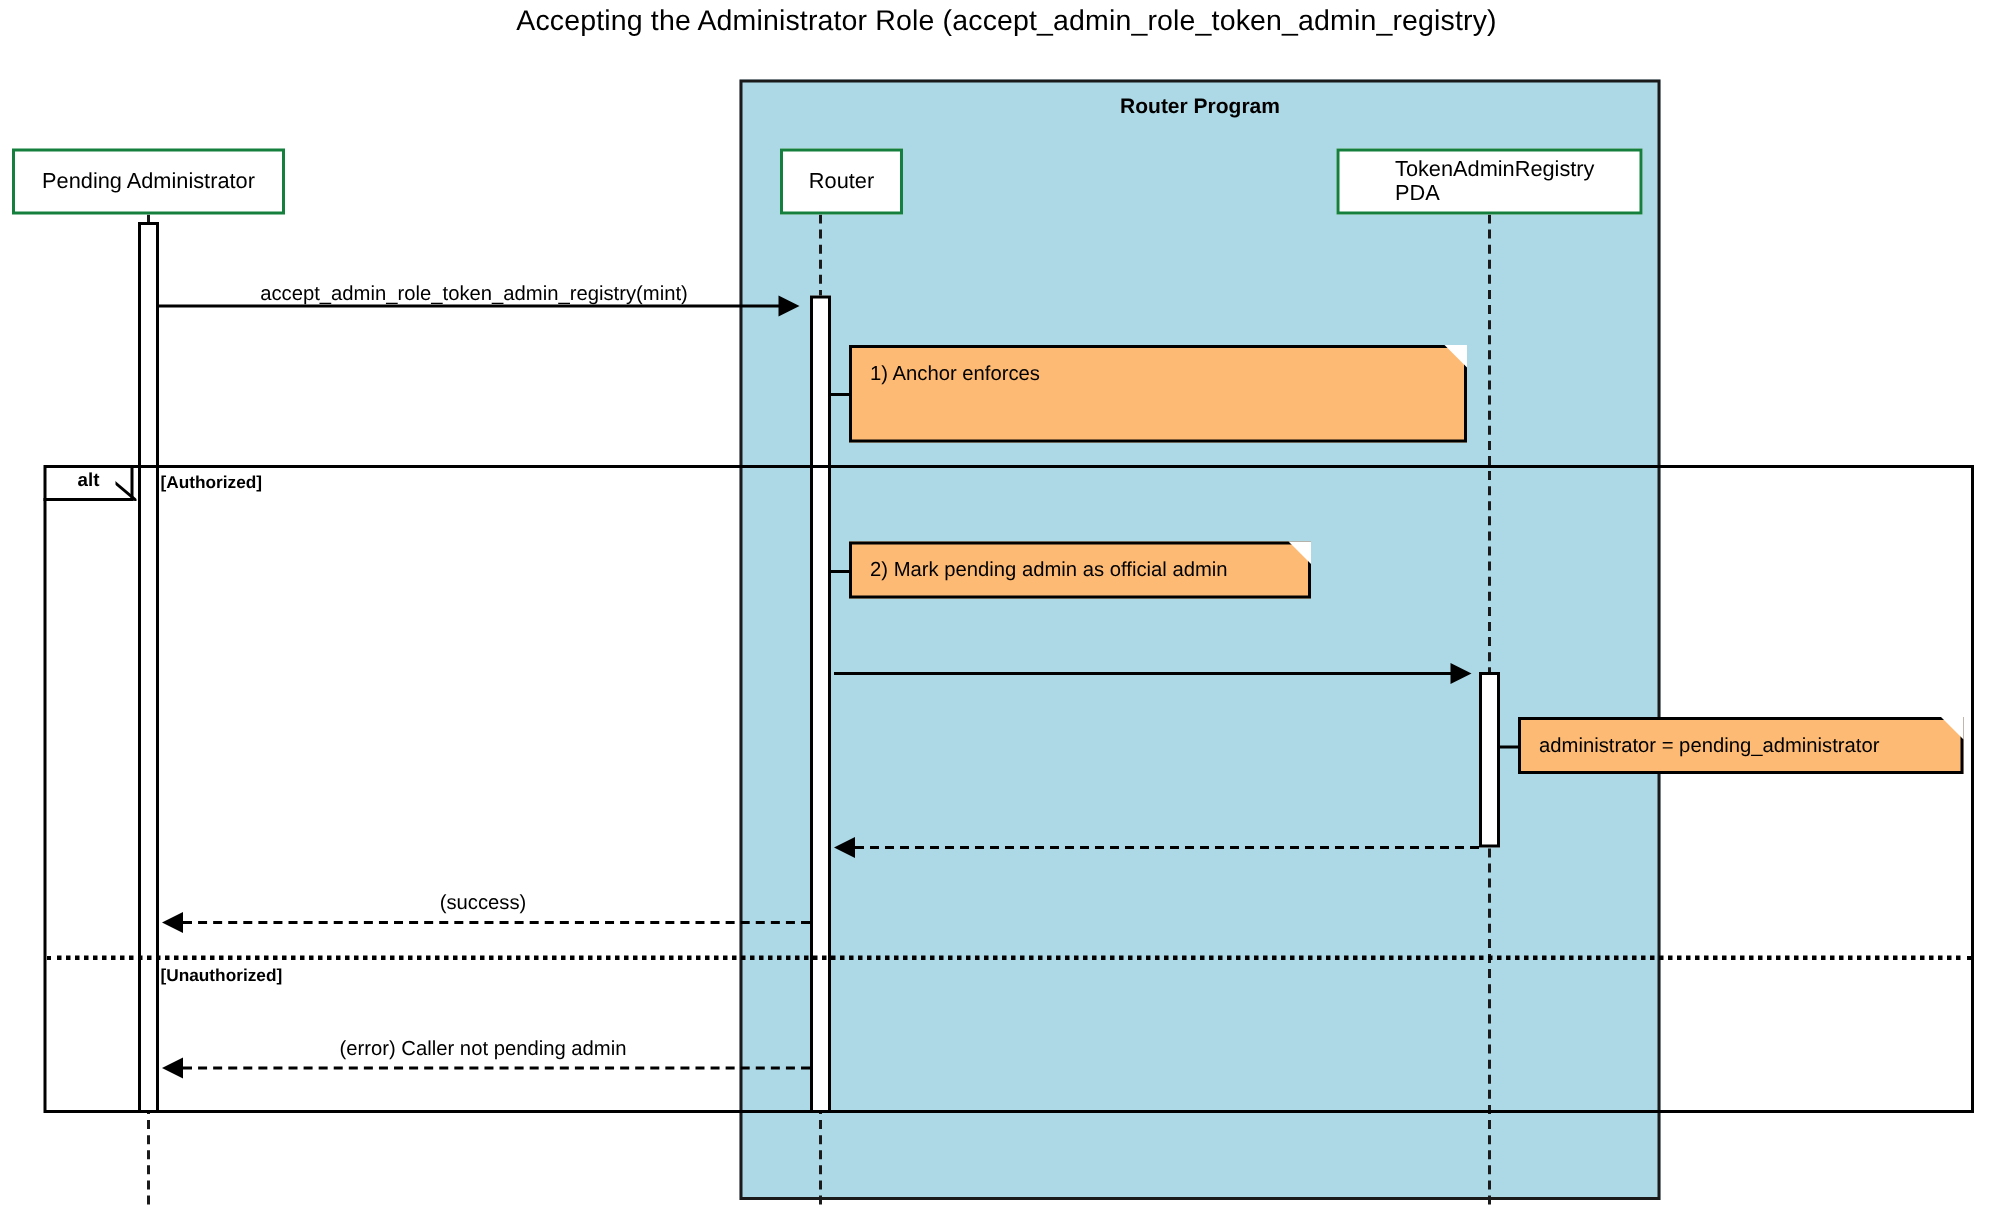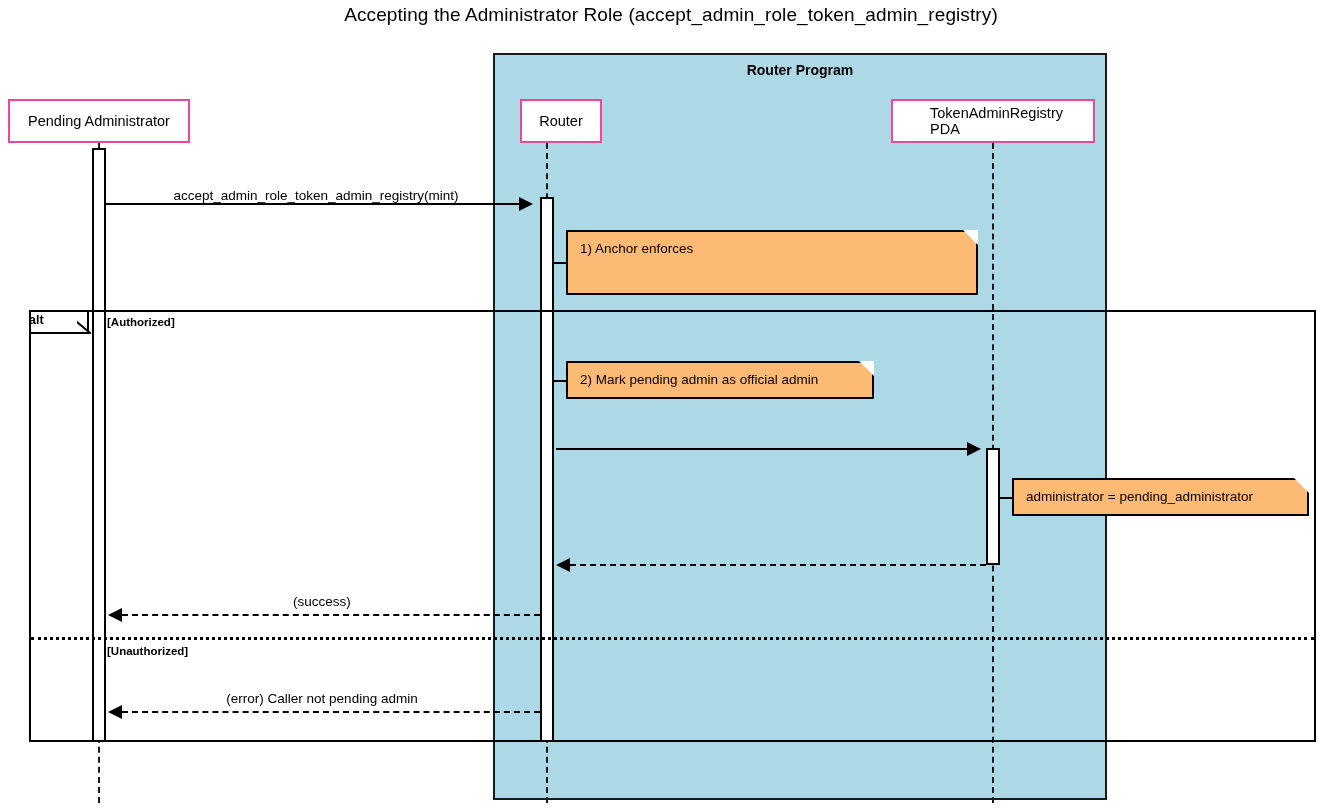--- a/index.html
+++ b/index.html
@@ -43,21 +43,21 @@
     left: 493px; top: 62px;
     width: 614px;
     text-align: center;
     font-size: 14px;
     font-weight: bold;
     color: #000;
   }
 
   
   .participant-box {
-    border: 2px solid #ec4899;
+    border: 2px solid #15803d;
     background: #ffffff;
     box-sizing: border-box;
     display: flex;
     align-items: center;
     justify-content: center;
     font-size: 14.5px;
     color: #000;
   }
   #participant-pending-administrator { left: 8px;  top: 99px; width: 182px; height: 44px; }
   #participant-router              { left: 520px; top: 99px; width: 82px;  height: 44px; }
@@ -168,21 +168,21 @@
     position: absolute;
     left: -6px; top: 6px;
     width: 30px; height: 0;
     border-top: 2px solid #000;
     transform: rotate(40deg);
     transform-origin: left center;
   }
   #alt-operator-label {
     left: 29px; top: 313px;
     width: 60px;
-    text-align: left;
+    text-align: center;
     font-size: 12.5px;
     font-weight: bold;
   }
   .guard-label {
     font-size: 11.5px;
     font-weight: bold;
     color: #000;
     white-space: nowrap;
   }
   #alt-divider {

